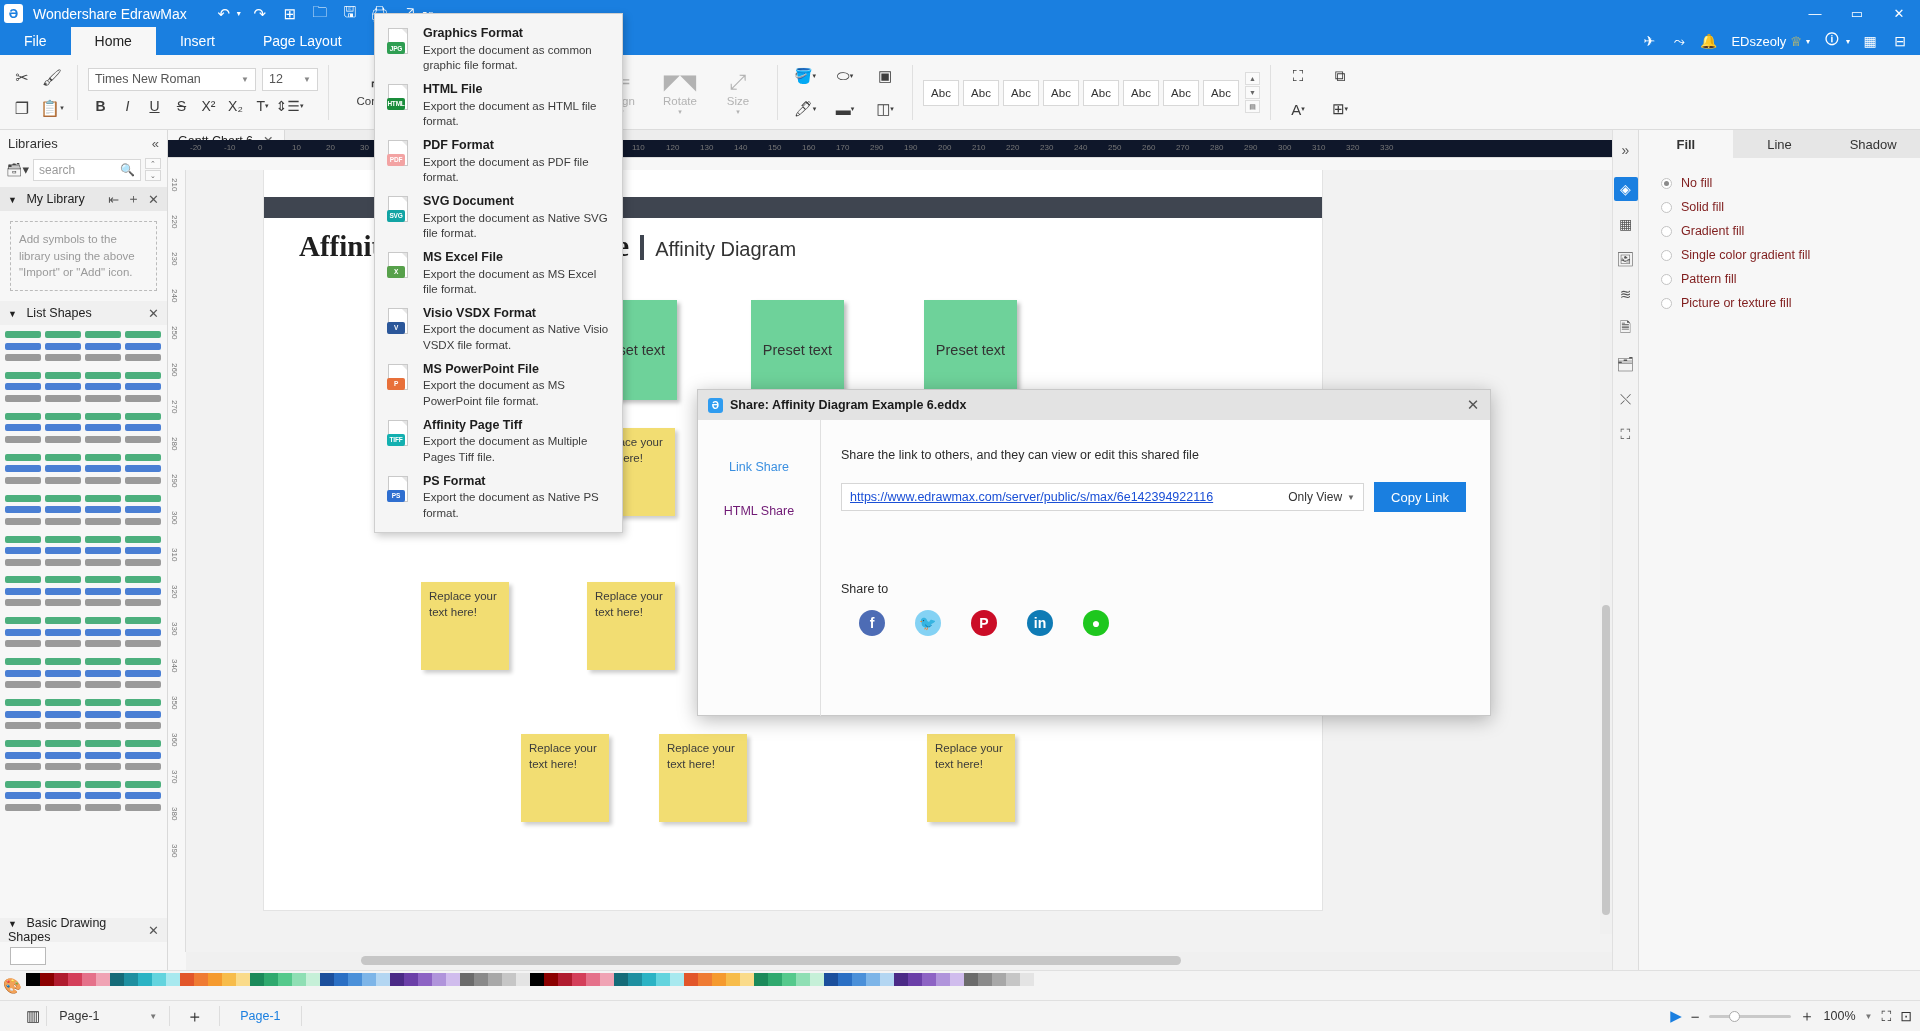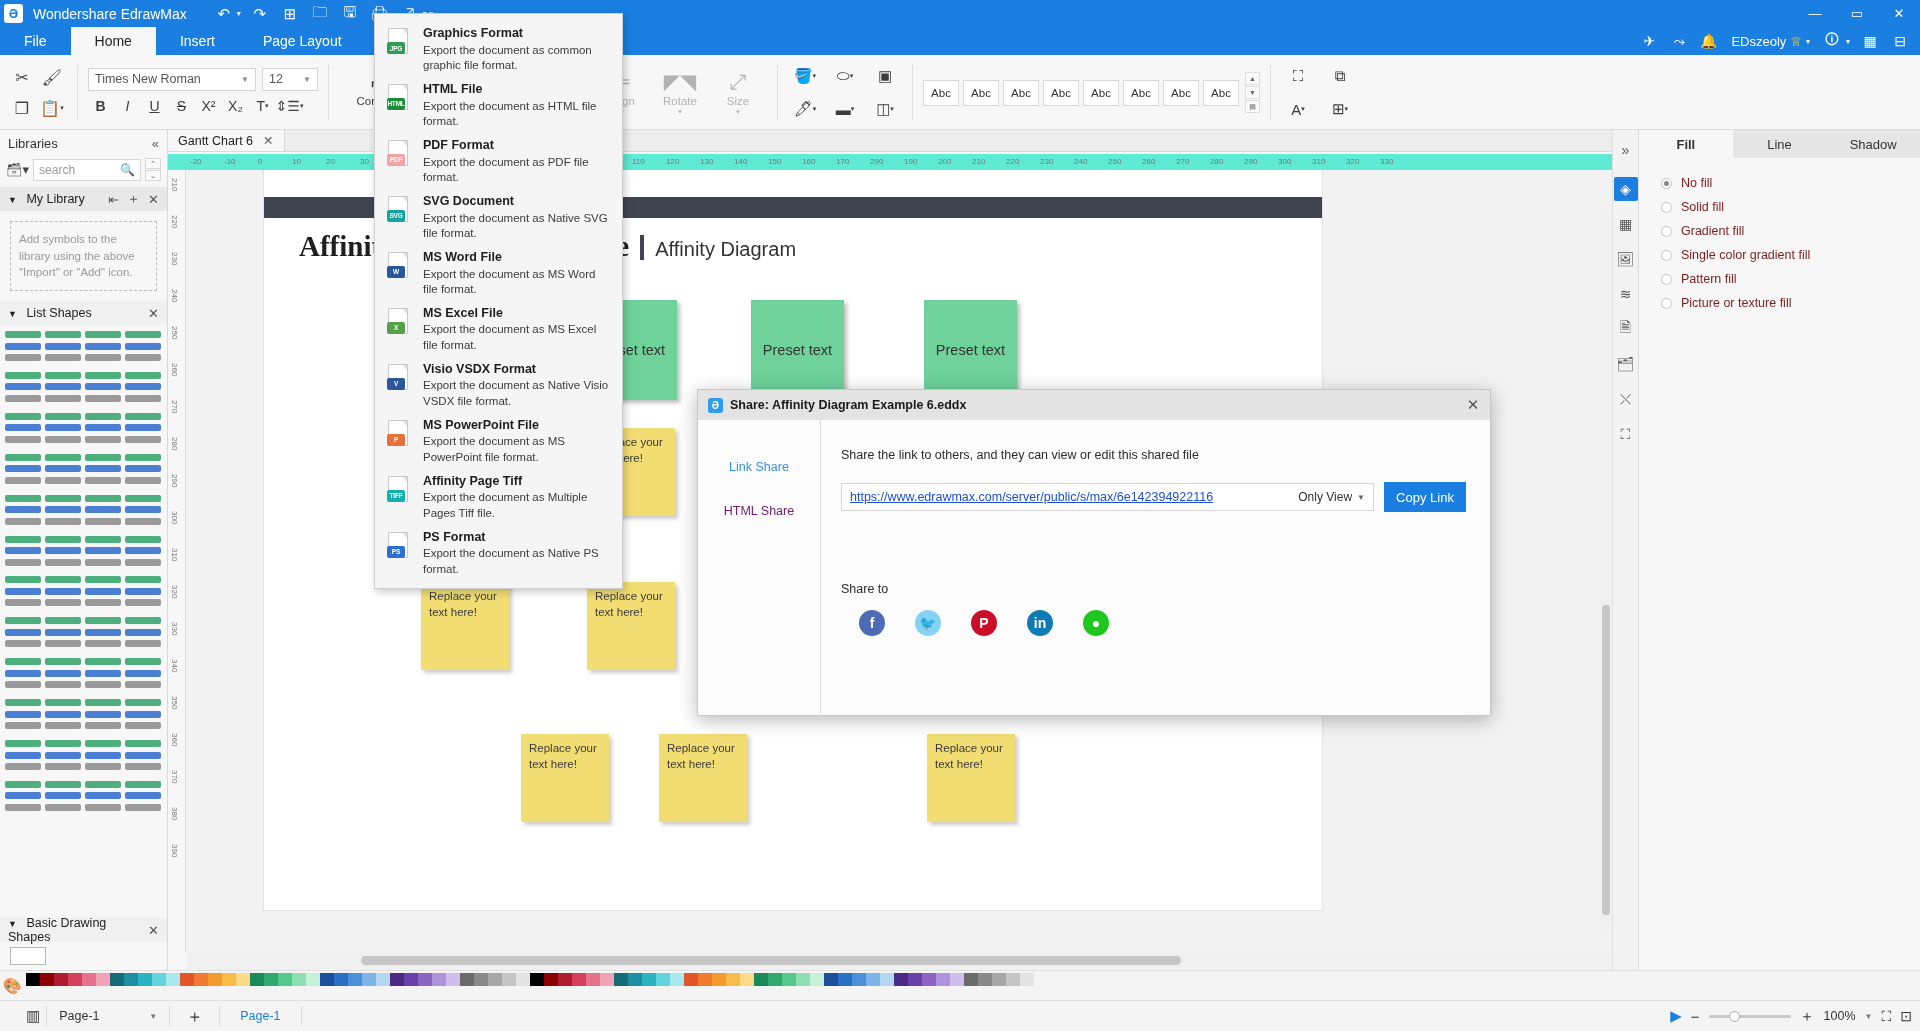--- a/index.html
+++ b/index.html
@@ -109,22 +109,22 @@
   
   .collapse-right { position:absolute; top:130px; left:1612px; width:26px;
     bottom:61px; background:#f7f7f7; border-left:1px solid #e0e0e0;}
   
   .docarea { position:absolute; top:130px; left:168px; right:308px;
     bottom:61px; background:#f7f7f7; }
   .tabstrip { height:22px; background:#ededed; display:flex; align-items:stretch;
     border-bottom:1px solid #d9d9d9;}
   .doc-tab { background:#f7f7f7; display:flex; align-items:center; gap:10px;
      padding:0 10px; font-size:12.5px; border-right:1px solid #d9d9d9;}
-  .ruler-h { position:absolute; top:24px; left:0; right:0; height:18px;
-    background:#5eead4; border-bottom:1px solid #ddd; overflow:hidden;}
+  .ruler-h { position:absolute; top:10px; left:0; right:0; height:18px;
+    background:#0f172a; border-bottom:1px solid #ddd; overflow:hidden;}
   .ruler-v { position:absolute; top:40px; left:0; width:18px; bottom:18px;
     background:#f7f7f7; border-right:1px solid #ddd; overflow:hidden;}
   .rtick { position:absolute; font-size:8px; color:#777; top:3px;}
   .rvtick { position:absolute; font-size:8px; color:#777; left:2px;
     writing-mode:vertical-rl; }
   .canvas { position:absolute; top:40px; left:18px; right:0; bottom:18px;
     background:#f2f2f2; overflow:hidden;}
   .page { position:absolute; left:78px; top:0; width:1058px; height:740px;
     background:#fff; box-shadow:0 0 0 1px #e3e3e3;}
   .pg-header { position:absolute; left:0; top:27px; width:1058px; height:21px;
@@ -216,21 +216,21 @@
     display:flex;flex-direction:column;align-items:center;gap:30px;}
   .dlg-side div{font-size:12.5px;color:#701a75;}
   .dlg-side .act{color:#3a8fe0;}
   .dlg-main{flex:1;padding:28px 24px 0 20px;}
   .dlg-desc{font-size:12.5px;color:#2b2b2b;}
   .urlrow{display:flex;align-items:center;margin-top:20px;}
   .urlbox{flex:1;height:28px;border:1px solid #d6d6d6;background:#fff;display:flex;
     align-items:center;padding:0 8px;justify-content:space-between;}
   .urltxt{font-size:12.5px;color:#1a4fd6;text-decoration:underline;}
   .urlmode{font-size:12px;color:#333;display:flex;align-items:center;gap:5px;}
-  .copybtn{width:82px;height:30px;background:#1a7fe0;color:#fff;font-size:13px;
+  .copybtn{width:92px;height:30px;background:#1a7fe0;color:#fff;font-size:13px;
     display:flex;align-items:center;justify-content:center;margin-left:10px;}
   .shareto{margin-top:70px;font-size:12.5px;color:#2b2b2b;}
   .socials{display:flex;gap:30px;margin-top:14px;padding-left:18px;}
   .soc{width:26px;height:26px;border-radius:50%;display:flex;align-items:center;
     justify-content:center;color:#fff;font-size:14px;font-weight:bold;}
 </style>
 </head>
 <body>
 
 <div class="titlebar">
@@ -973,30 +973,20 @@
         <span class="ico-badge" style="background:#12a4a4">SVG</span>
       </div>
       <div class="exp-txt">
         <div class="exp-title">SVG Document</div>
         <div class="exp-desc">Export the document as Native SVG file format.</div>
       </div>
     </div>
     <div class="exp-item">
       <div class="exp-ico">
         <span class="doc-sheet"></span>
-        <span class="ico-badge" style="background:#2b579a">W</span>
-      </div>
-      <div class="exp-txt">
-        <div class="exp-title">MS Word File</div>
-        <div class="exp-desc">Export the document as MS Word file format.</div>
-      </div>
-    </div>
-    <div class="exp-item">
-      <div class="exp-ico">
-        <span class="doc-sheet"></span>
         <span class="ico-badge" style="background:#57a14b">X</span>
       </div>
       <div class="exp-txt">
         <div class="exp-title">MS Excel File</div>
         <div class="exp-desc">Export the document as MS Excel file format.</div>
       </div>
     </div>
     <div class="exp-item">
       <div class="exp-ico">
         <span class="doc-sheet"></span>

